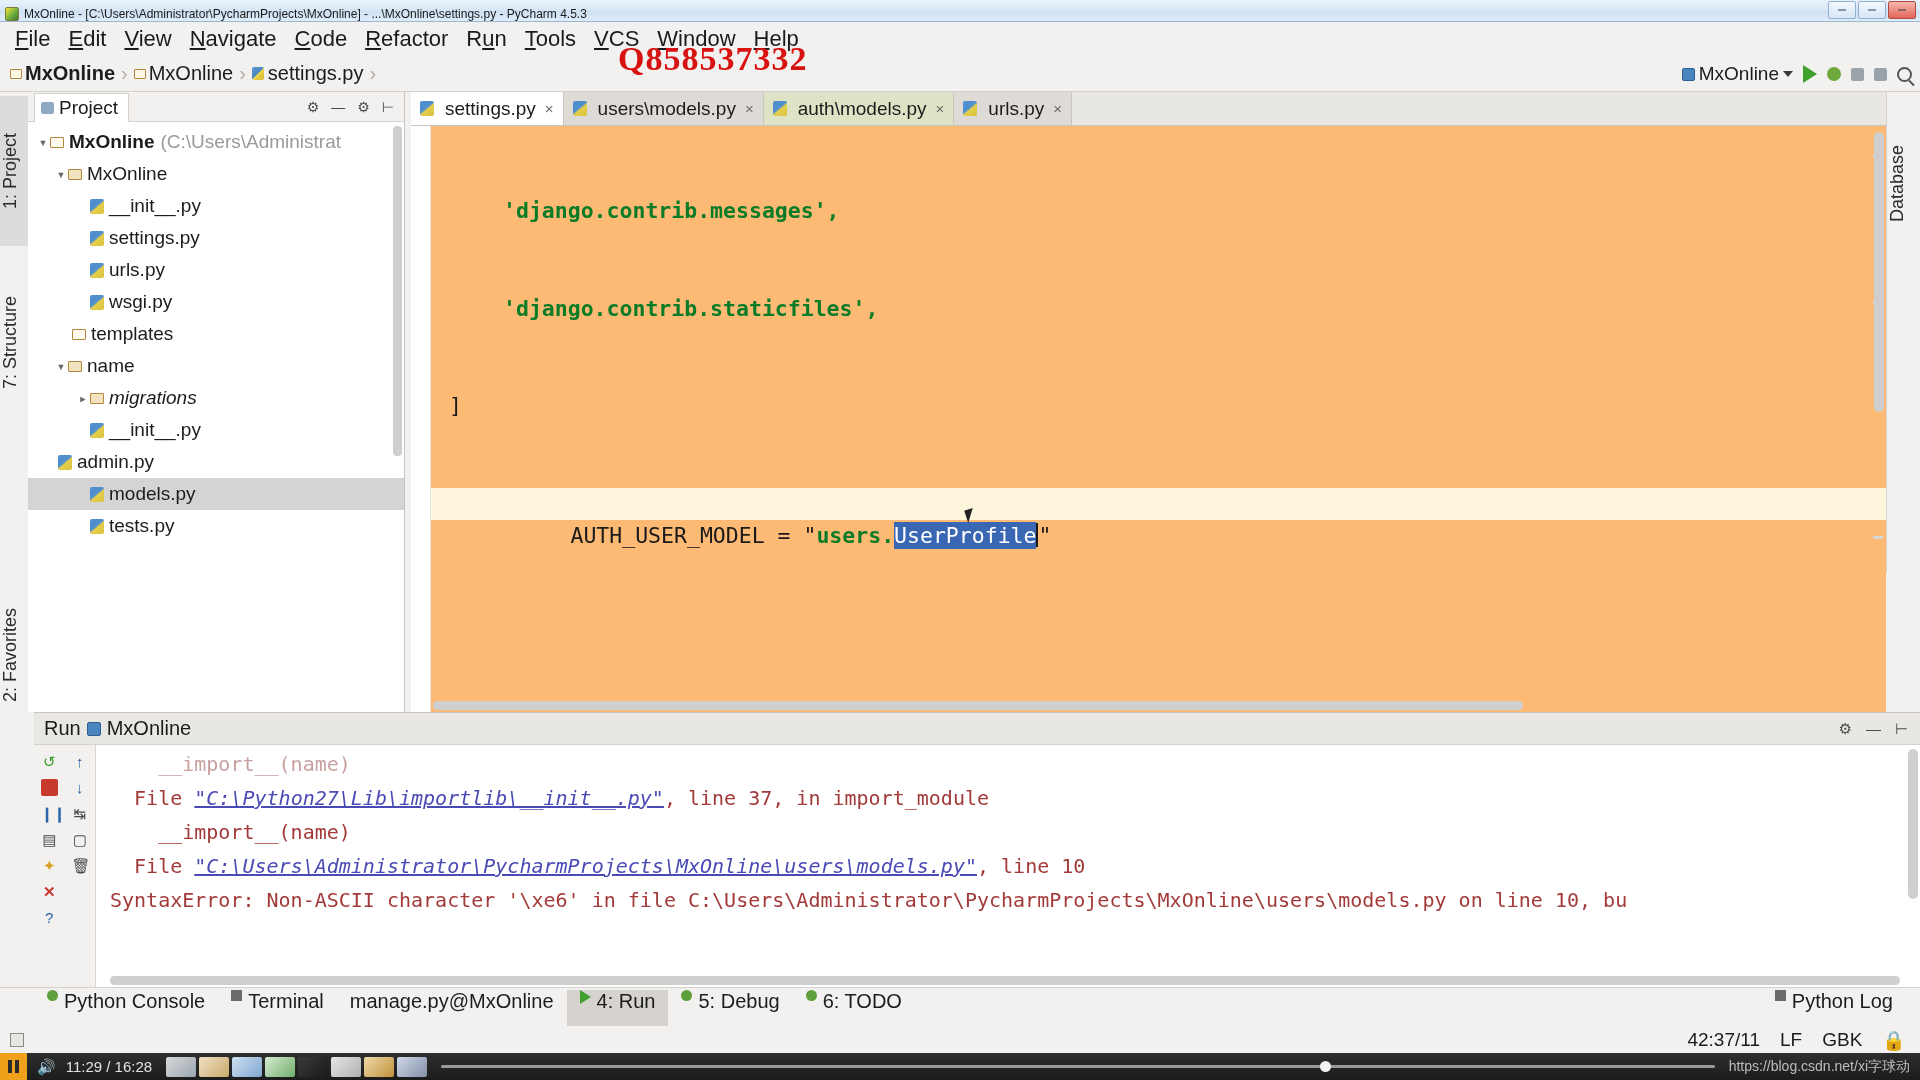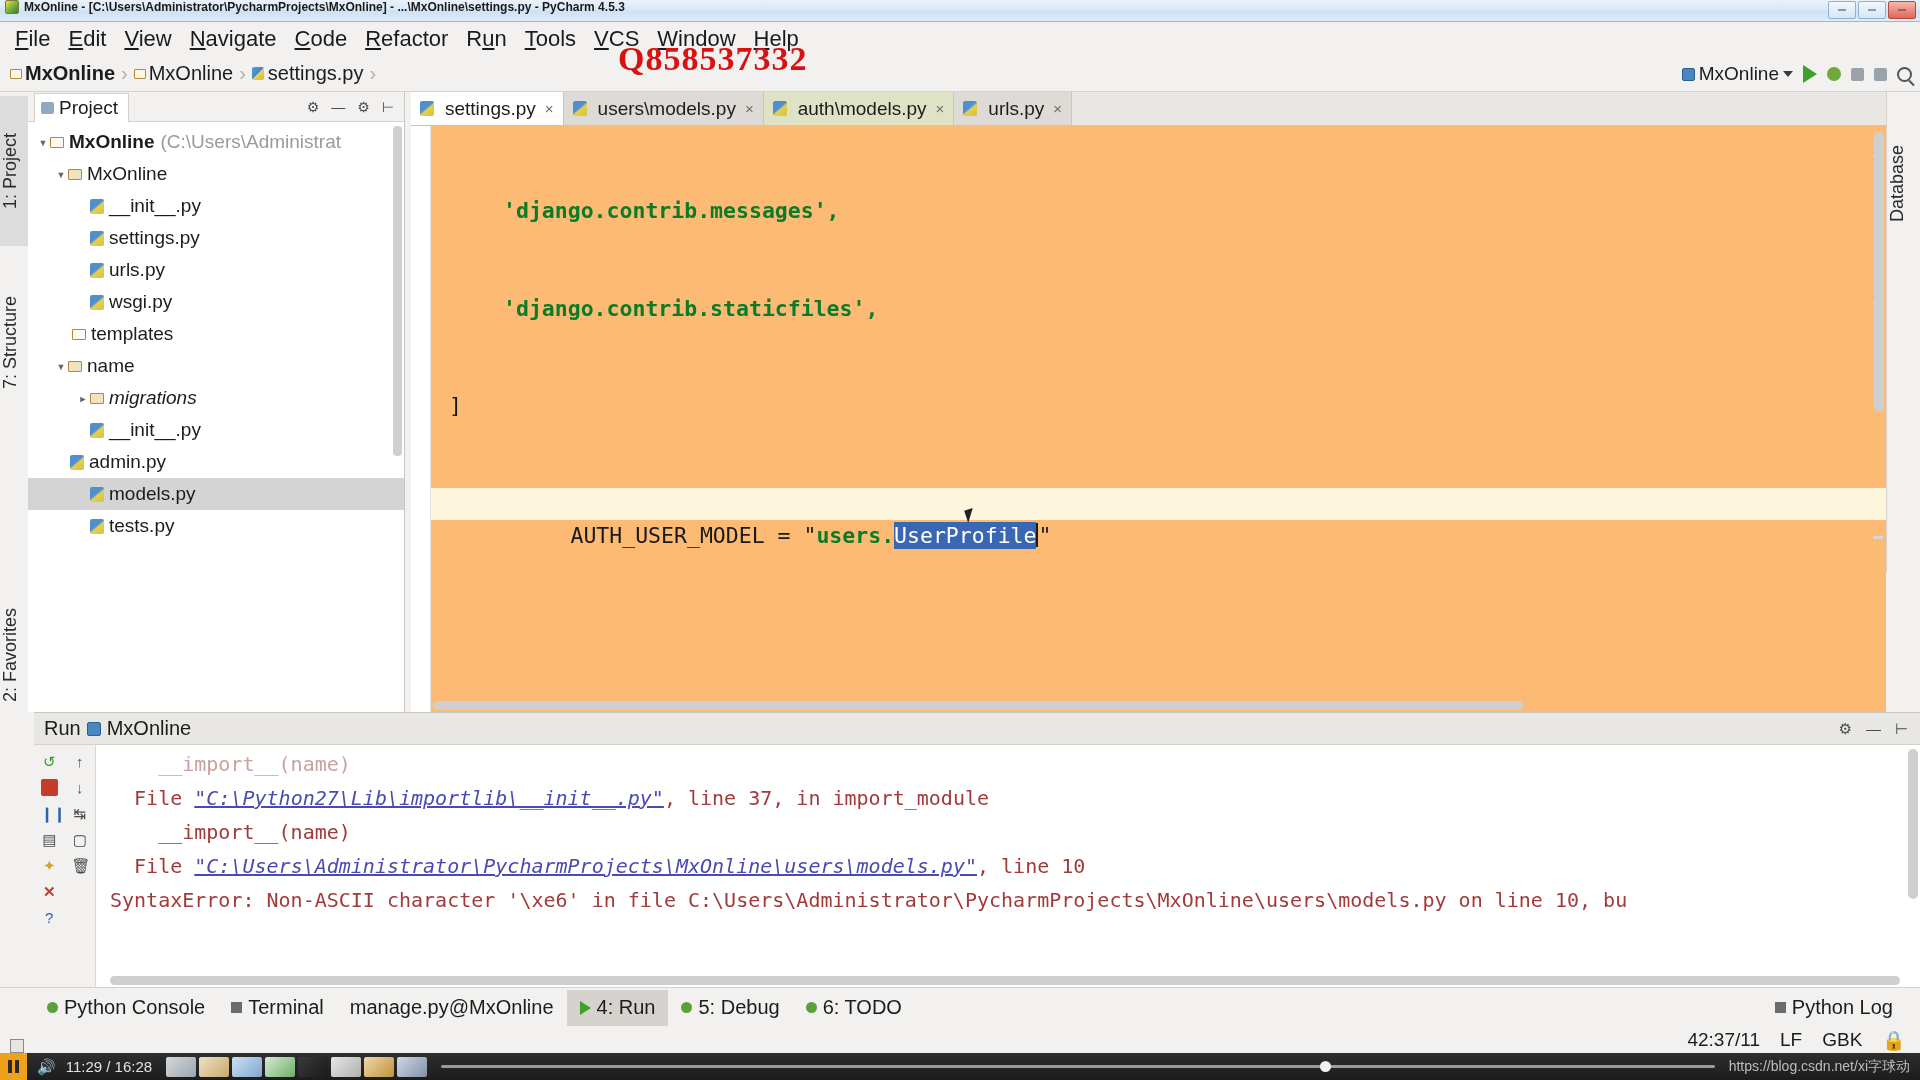--- a/index.html
+++ b/index.html
@@ -13,21 +13,21 @@
     position: relative;
     width: 1920px; height: 1080px;
     background: #f2f1f0;
   }
 
   
   .titlebar {
     position: absolute; top: 0; left: 0; width: 1920px; height: 22px;
     background: linear-gradient(to bottom, #e9f2fb 0%, #d8e7f6 48%, #cfe0f2 52%, #dfecfa 100%);
     border-bottom: 1px solid #9bb7d4;
-    display: flex; align-items: flex-start; font-weight: bold;
+    display: flex; align-items: flex-end;
   }
   .tb-icon {
     width: 14px; height: 14px; margin-left: 5px; margin-right: 5px;
     background: linear-gradient(135deg,#f5e23a 0%, #6fae3f 55%, #3f7a2c 100%);
     border: 1px solid #7a7a3a; border-radius: 2px; flex: 0 0 auto;
   }
   .tb-title {
     font-size: 12px; color: #1a1a1a; white-space: nowrap;
     font-family: "Liberation Sans", sans-serif;
   }
@@ -271,35 +271,35 @@
     background: linear-gradient(to bottom, rgba(255,255,255,1), rgba(255,255,255,0));
   }
 
   
   .bottombar {
     position: absolute; left: 0; top: 987px; width: 1920px; height: 40px;
     background: #f2f1f0; border-top: 1px solid #d5d2ce;
     display: flex; align-items: center; padding-left: 34px;
   }
   .bbtn {
-    display: flex; align-items: center; gap: 6px; padding: 0 13px; height: 36px;
+    display: flex; gap: 6px; padding: 0 13px; height: 36px;
     font-size: 20px; color: #1c1c1c; white-space: nowrap;
   }
   .bbtn.sel { background: #d6d3ce; }
   .bdot { width: 11px; height: 11px; border-radius: 50%; background: #5f9e3c; }
   .bsq { width: 11px; height: 11px; background: #6b6b6b; }
   .btri { width:0;height:0;border-top:7px solid transparent;border-bottom:7px solid transparent;border-left:11px solid #3fa12b; }
   .bottombar-right {
     margin-left: auto; display: flex; align-items: center; gap: 14px; padding-right: 14px;
   }
 
   
   .statusline {
     position: absolute; left: 0; top: 1027px; width: 1920px; height: 26px;
-    background: #f2f1f0; display: flex; align-items: flex-end;
+    background: #f2f1f0; display: flex; align-items: center;
   }
   .status-right {
     position: absolute; right: 14px; top: 0; height: 26px; display: flex;
     align-items: center; gap: 20px; font-size: 19px; color: #1c1c1c;
   }
   .status-left-sq { width:14px;height:14px;border:1px solid #8a8a8a;background:#e8e6e2;margin-left:10px; }
 
   
   .playerbar {
     position: absolute; left: 0; top: 1053px; width: 1920px; height: 27px;
@@ -452,21 +452,21 @@
       </div>
       <div class="trow" style="padding-left:48px;font-style:italic;">
         <span class="tarrow right"></span>
         <span class="ic-folder mod"></span>
         <span class="tlabel">migrations</span>
       </div>
       <div class="trow" style="padding-left:62px;">
         <span class="ic-pyfile"></span>
         <span class="tlabel">__init__.py</span>
       </div>
-      <div class="trow" style="padding-left:30px;margin-left:12px;">
+      <div class="trow" style="padding-left:30px;">
         <span class="ic-pyfile"></span>
         <span class="tlabel">admin.py</span>
       </div>
       <div class="trow sel" style="padding-left:62px;">
         <span class="ic-pyfile"></span>
         <span class="tlabel">models.py</span>
       </div>
       <div class="trow" style="padding-left:62px;">
         <span class="ic-pyfile"></span>
         <span class="tlabel">tests.py</span>

